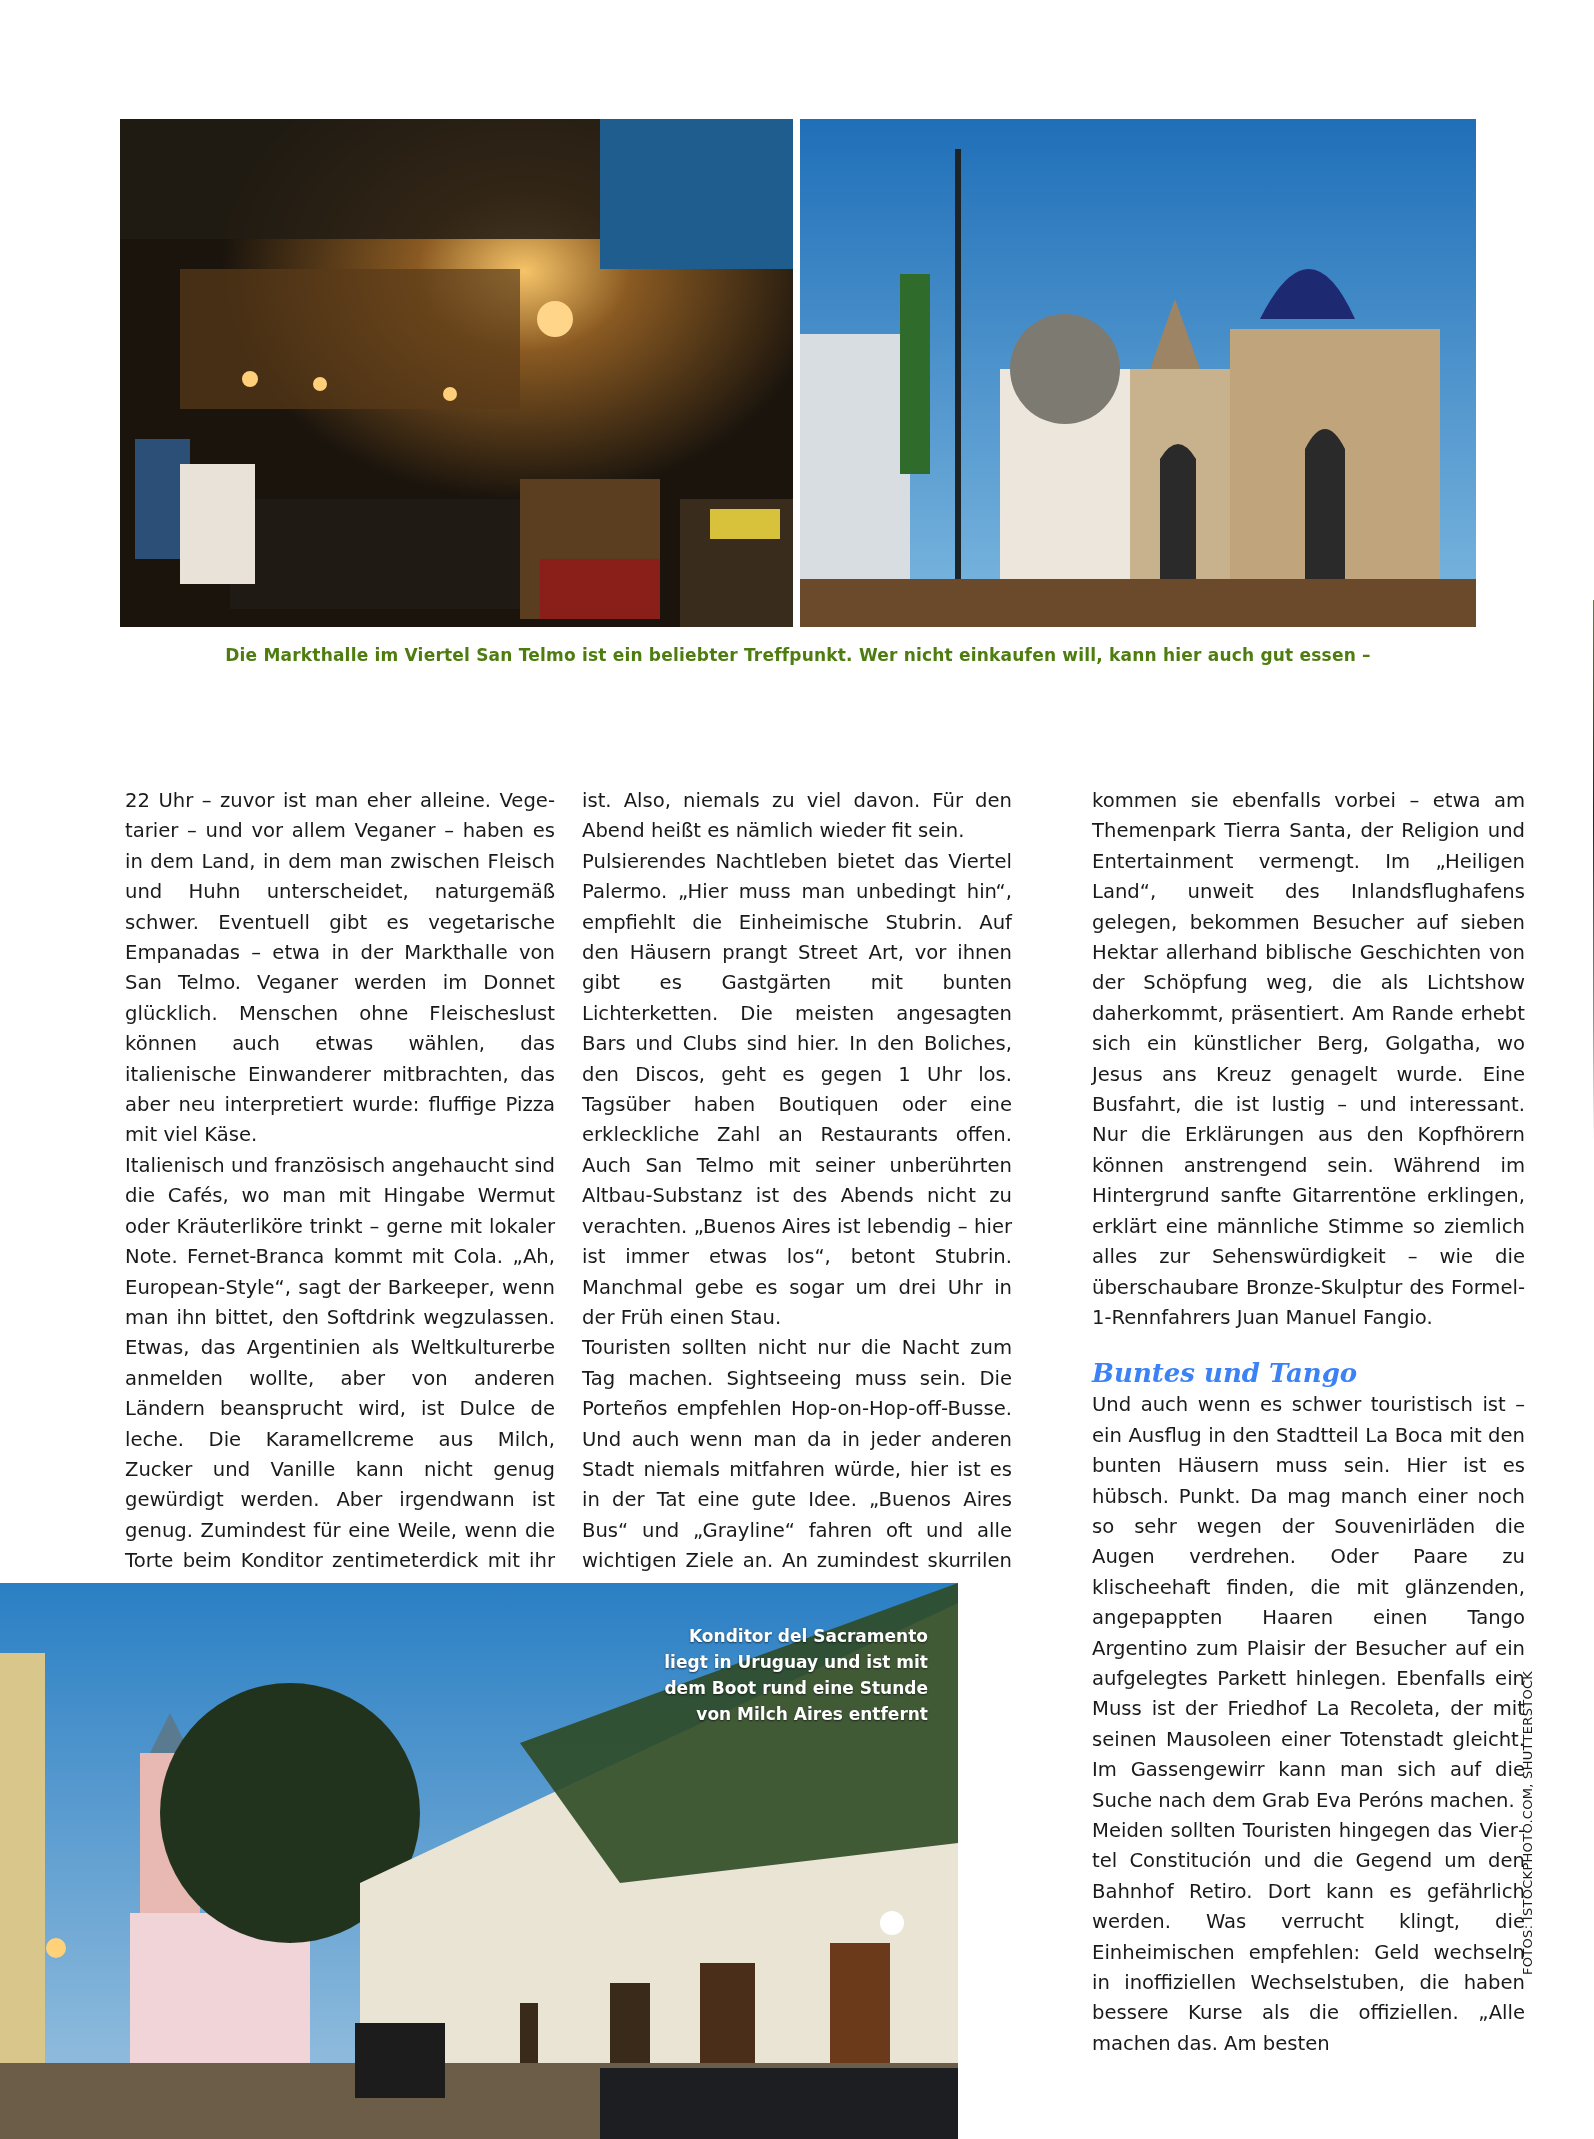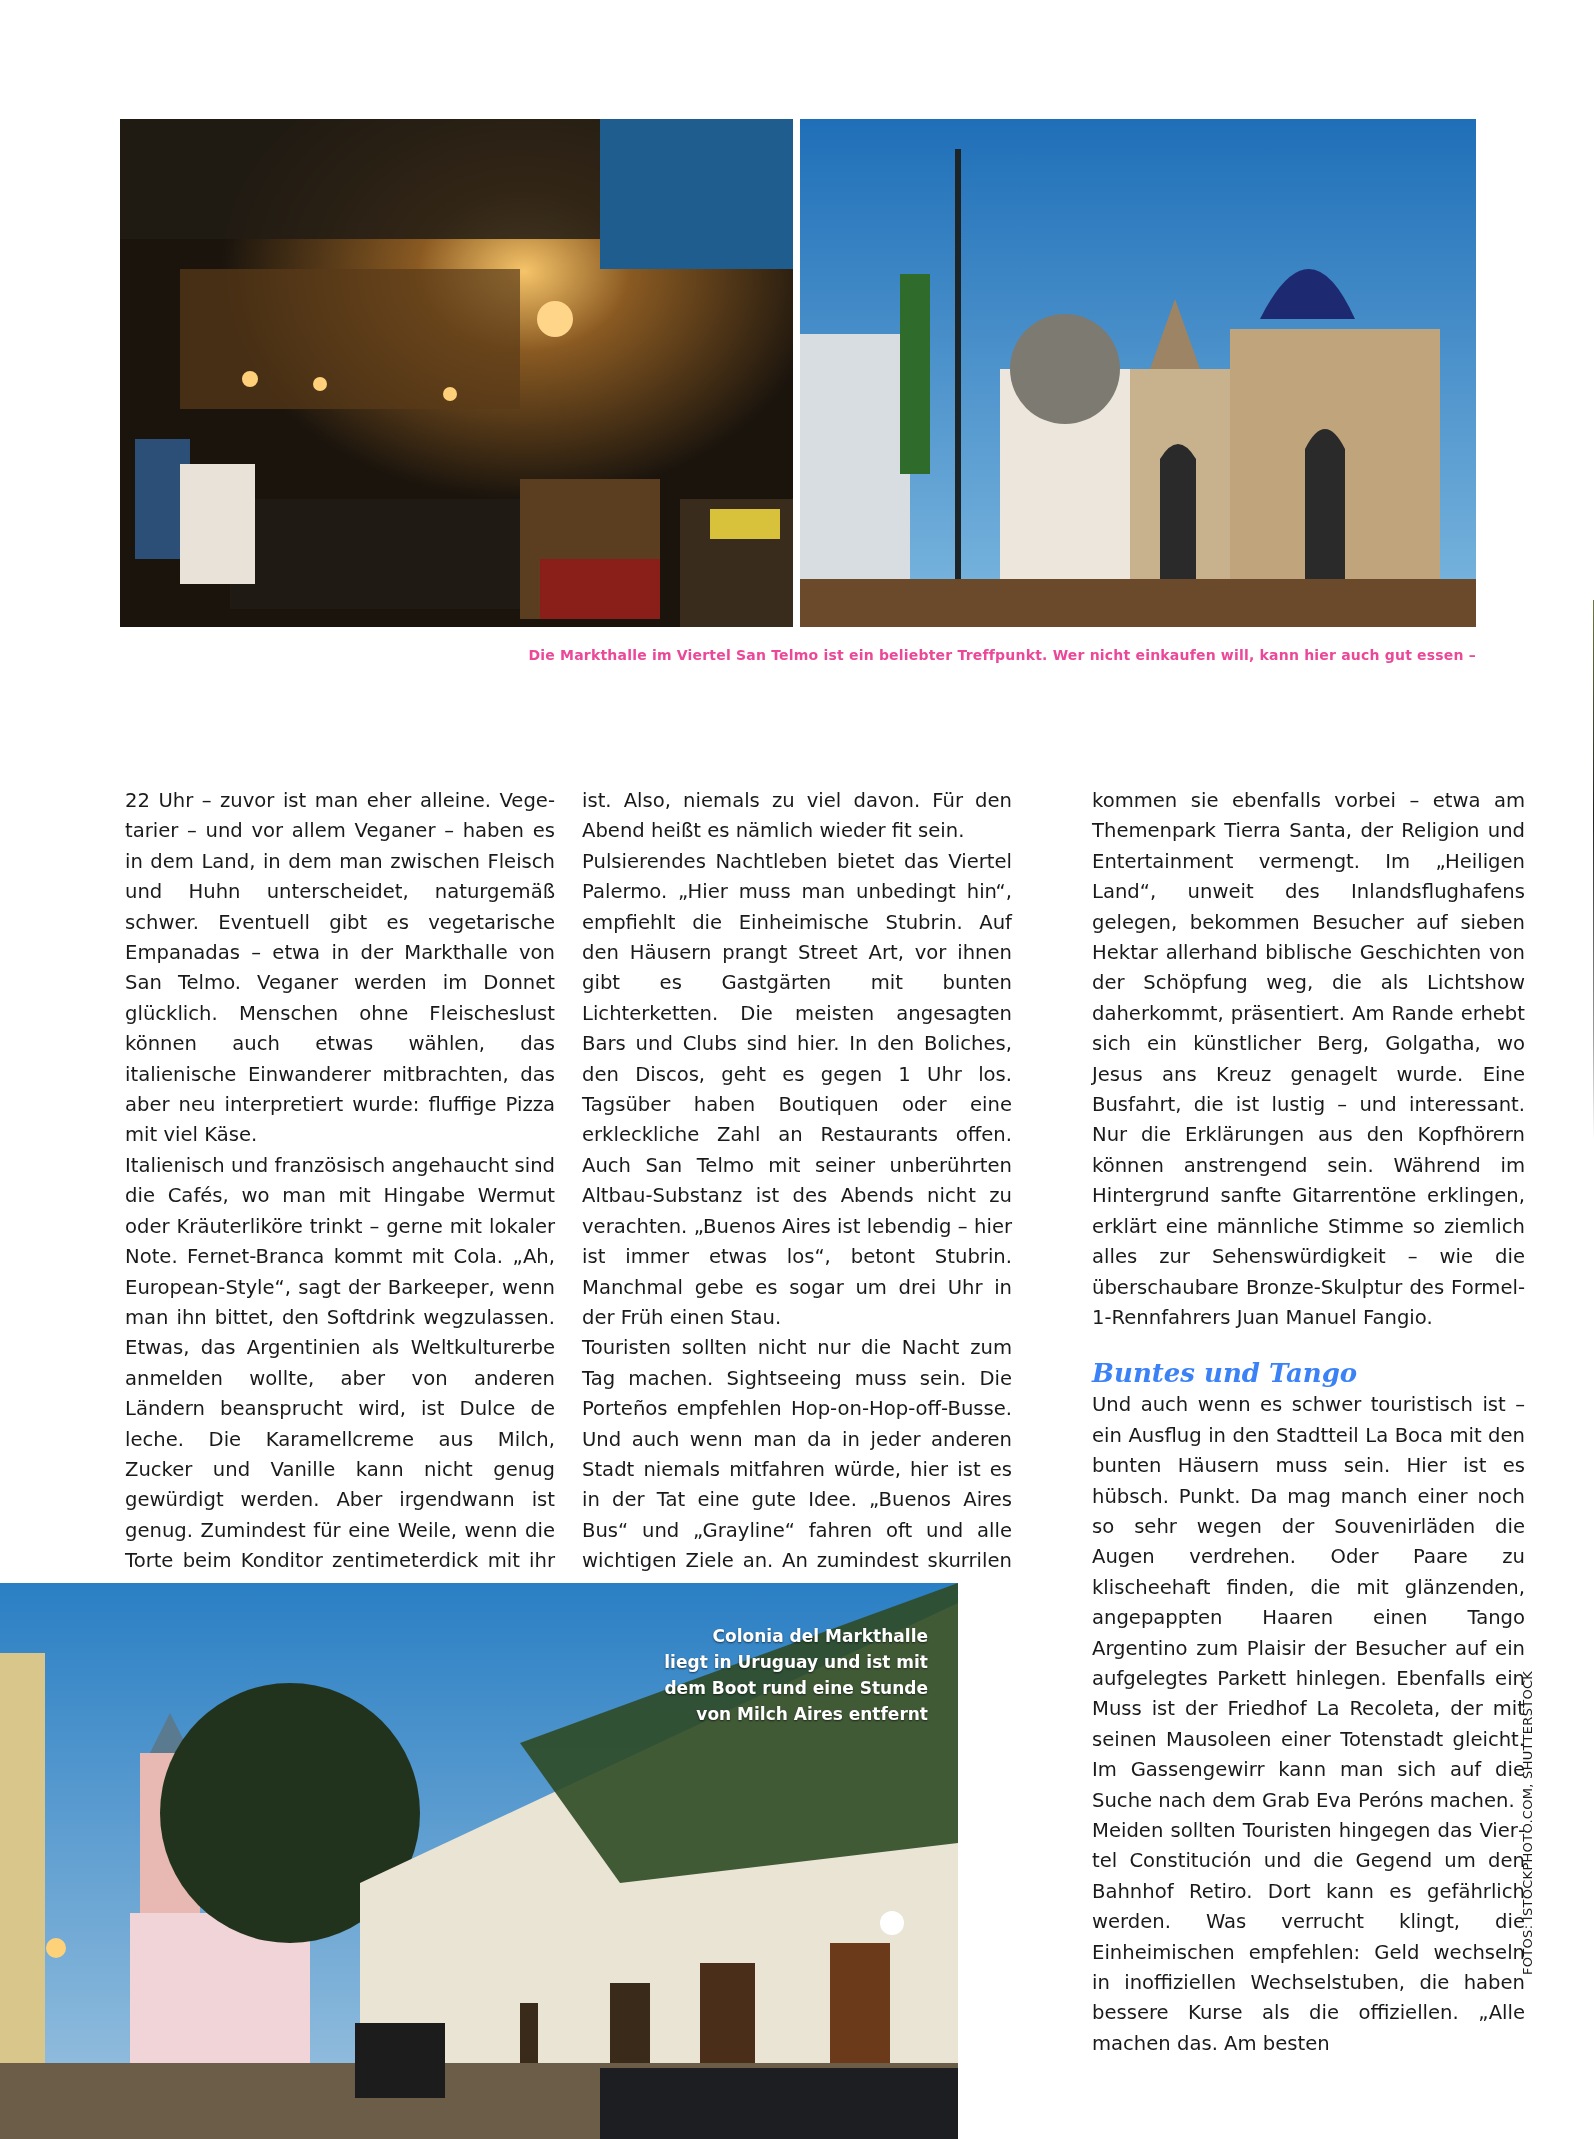--- a/index.html
+++ b/index.html
@@ -7,22 +7,22 @@
          font-family: "DejaVu Sans", sans-serif; color: #1a1a1a; }
 
   .photo { position: absolute; overflow: hidden; }
   .photo svg { display: block; width: 100%; height: 100%; }
 
   #photo-market { left: 120px; top: 119px; width: 673px; height: 508px; }
   #photo-recoleta { left: 800px; top: 119px; width: 676px; height: 508px; }
   #photo-colonia { left: 0px; top: 1583px; width: 958px; height: 556px; }
 
   .caption-top { position: absolute; left: 120px; top: 640px; width: 1356px;
-                 text-align: right; font-family: "DejaVu Sans", sans-serif;
-                 font-weight: bold; font-size: 14px; line-height: 30px; color: #ec4899;
+                 text-align: center; font-family: "DejaVu Sans", sans-serif;
+                 font-weight: bold; font-size: 17px; line-height: 30px; color: #4d7c0f;
                  letter-spacing: 0.2px; }
   .caption-top span { display: block; }
 
   .col { position: absolute; top: 786px; font-size: 19.6px; line-height: 30.4px;
          text-align: justify; hyphens: manual; }
   .col p { margin: 0; }
   #col-1 { left: 125px; width: 430px; }
   #col-2 { left: 582px; width: 430px; }
   #col-3 { left: 1092px; width: 433px; }
 
@@ -139,21 +139,21 @@
     <rect x="610" y="400" width="40" height="130" fill="#3a2a1a"></rect>
     <rect x="700" y="380" width="55" height="150" fill="#4a2e1a"></rect>
     <rect x="830" y="360" width="60" height="150" fill="#6b3a1a"></rect>
     <circle cx="892" cy="340" r="12" fill="#ffffff"></circle>
     <circle cx="56" cy="365" r="10" fill="#ffd27a"></circle>
     <rect x="0" y="480" width="958" height="76" fill="#6b5d48"></rect>
     <rect x="355" y="440" width="90" height="75" fill="#1c1c1c"></rect>
     <rect x="600" y="485" width="358" height="71" fill="#1c1e22"></rect>
   </svg>
   <div class="overlay-caption">
-    <span>Colonia del Markthalle</span>
+    <span>Konditor del Sacramento</span>
     <span>liegt in Uruguay und ist mit</span>
     <span>dem Boot rund eine Stunde</span>
     <span>von Milch Aires entfernt</span>
   </div>
 </div>
 
 <div class="credit">FOTOS: ISTOCKPHOTO.COM, SHUTTERSTOCK</div>
 
 <div class="edge-line"></div>
 

